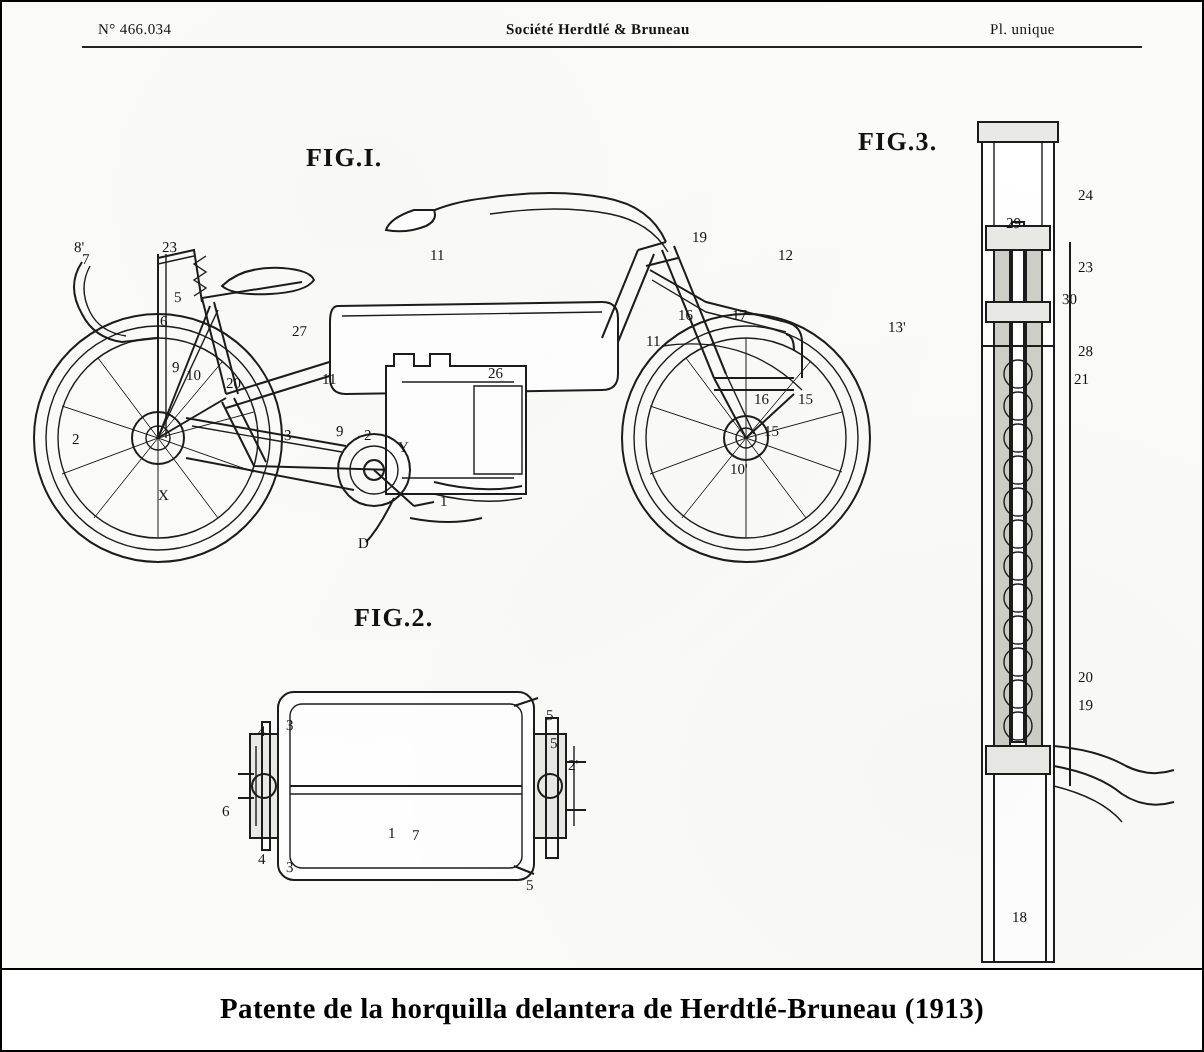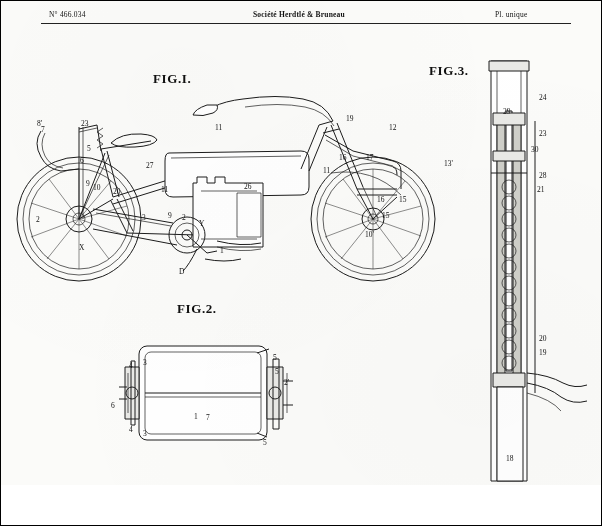--- a/index.html
+++ b/index.html
@@ -323,14 +323,17 @@
         <div class="num" style="left: 530px; top: 144px;">30</div>
         <div class="num" style="left: 538px; top: 170px;">28</div>
         <div class="num" style="left: 536px; top: 184px;">21</div>
         <div class="num" style="left: 538px; top: 333px;">20</div>
         <div class="num" style="left: 538px; top: 347px;">19</div>
         <div class="num" style="left: 505px; top: 453px;">18</div>
       </div>
 
   </div>
 
+  <div id="caption">
+    <span class="txt">Patente de la horquilla delantera de Herdtlé-Bruneau (1913)</span>
+  </div>
 
 </div>
 
 </body></html>

